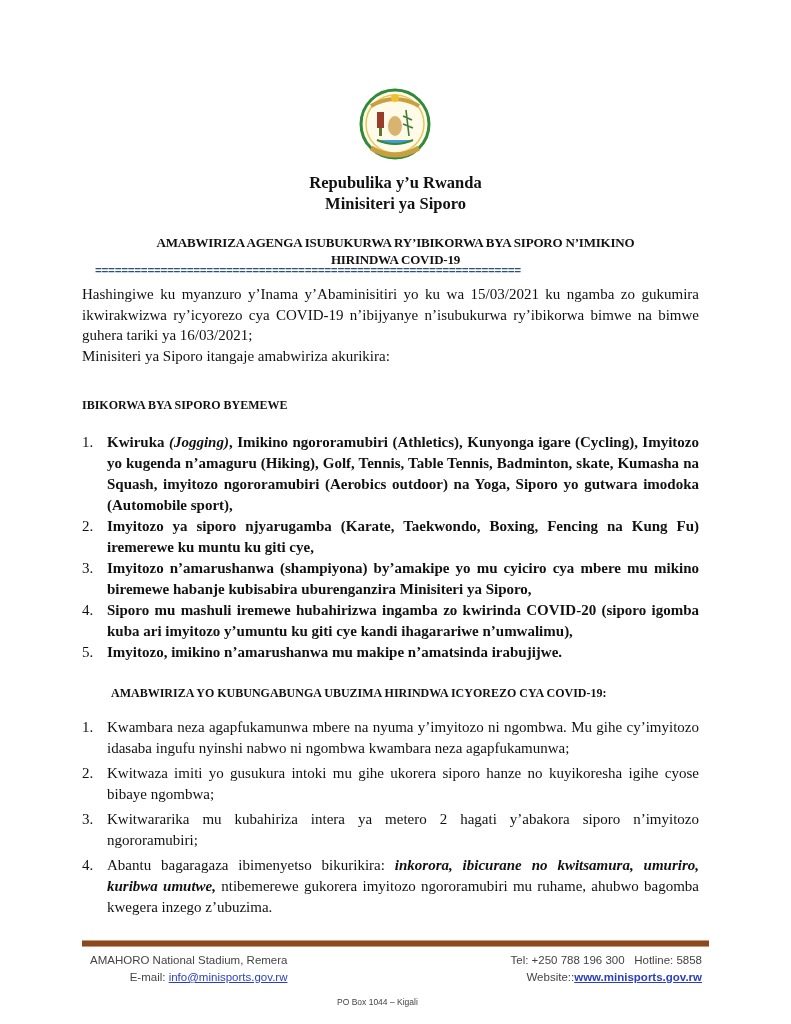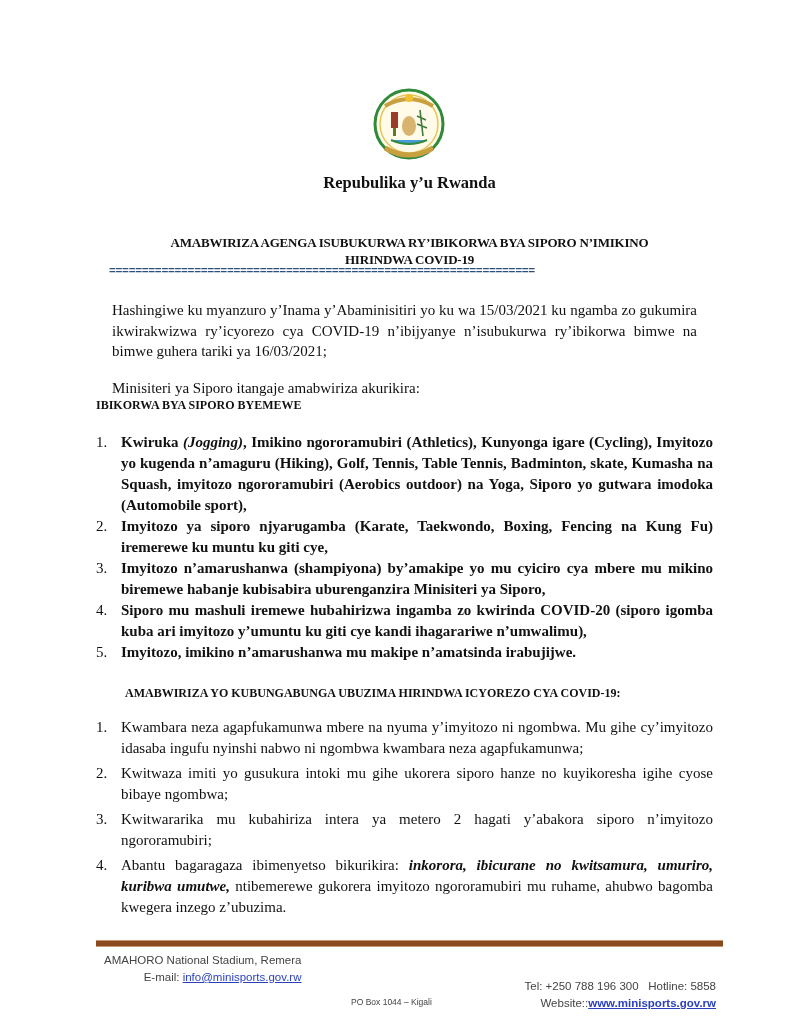--- a/index.html
+++ b/index.html
@@ -1,28 +1,28 @@
 <!DOCTYPE html>
 <html><head>
 <meta charset="utf-8">
 <style>
   html, body { margin: 0; padding: 0; background: #ffffff; }
   body { width: 791px; height: 1024px; position: relative; overflow: hidden;
          font-family: "Liberation Serif", "DejaVu Serif", serif; color: #111; }
-  .page { position: absolute; left: 14px; top: 0; width: 643px; height: 1024px; text-decoration: underline; }
+  .page { position: absolute; left: 0; top: 0; width: 643px; height: 1024px; text-decoration: underline; }
   .emblem { position: absolute; left: 357px; top: 86px; width: 76px; height: 80px; }
   .center { position: absolute; left: 0; width: 791px; text-align: center; }
   .rep { top: 172px; font-size: 16.5px; font-weight: bold; line-height: 21px; }
   .title { top: 234px; font-size: 13px; font-weight: bold; line-height: 17px; letter-spacing: -0.2px; }
   .rule { position: absolute; top: 265px; left: 95px; width: 600px; height: 12px; overflow: hidden;
           color: #2d4f7c; font-family: "Liberation Mono", monospace; font-size: 11.5px; line-height: 12px;
           white-space: nowrap; letter-spacing: -0.35px; font-weight: bold; }
   .block { position: absolute; left: 82px; width: 617px; font-size: 15px; line-height: 20.5px; }
   .intro { top: 284px; text-align: justify; }
-  .intro p { margin: 16px; }
+  .intro p { margin: 0; }
   .intro p.j { text-align: justify; text-align-last: left; }
   .h { position: absolute; left: 82px; font-size: 12px; font-weight: bold; }
   .h1 { top: 398px; }
   .h2 { top: 686px; margin-left: 29px; }
   ol { margin: 0; padding: 0; list-style: none; }
   li { position: relative; padding-left: 25px; text-align: justify; }
   li .num { position: absolute; left: 0; top: 0; font-weight: normal; }
   .list1 { top: 432px; font-weight: bold; line-height: 21px; }
   .list2 { top: 717px; line-height: 21px; }
   .list2 li { margin-bottom: 4px; }
@@ -50,20 +50,21 @@
     <rect x="20" y="26" width="7" height="16" fill="#9b3b2a"></rect>
     <rect x="22" y="42" width="3" height="8" fill="#5c7a2a"></rect>
     <ellipse cx="38" cy="40" rx="7" ry="10" fill="#d9b370"></ellipse>
     <path d="M49 24 L52 50 M46 30 L55 34 M46 38 L56 42" stroke="#3f7a3a" stroke-width="1.6"></path>
     <path d="M20 54 Q38 62 56 54" fill="#4a9ad9" stroke="#2f8a3a" stroke-width="2"></path>
     <path d="M14 62 Q38 76 62 62" fill="none" stroke="#c9a040" stroke-width="5"></path>
   </svg>
 
   <div class="center rep">
     <div>Repubulika y’u Rwanda</div>
+    <div>Minisiteri ya Siporo</div>
   </div>
 
   <div class="center title">
     <div>AMABWIRIZA AGENGA ISUBUKURWA RY’IBIKORWA BYA SIPORO N’IMIKINO</div>
     <div>HIRINDWA COVID-19</div>
   </div>
 
   <div class="rule">=================================================================</div>
 
   <div class="block intro">
@@ -122,19 +123,19 @@
   <div class="foot f1">
     <div>AMAHORO National Stadium, Remera</div>
     <div>
       <span>E-mail: </span><a class="link">info@minisports.gov.rw</a>
     </div>
   </div>
 
   <div class="foot f2">PO Box 1044 – Kigali</div>
 
   <div class="foot f3">
-    <div style="white-space:pre;margin-top:26px;">Tel: +250 788 196 300   Hotline: 5858</div>
+    <div style="white-space:pre;">Tel: +250 788 196 300   Hotline: 5858</div>
     <div>
       <span>Website::</span><a class="link b">www.minisports.gov.rw</a>
     </div>
   </div>
 
 </div>
 
 </body></html>

